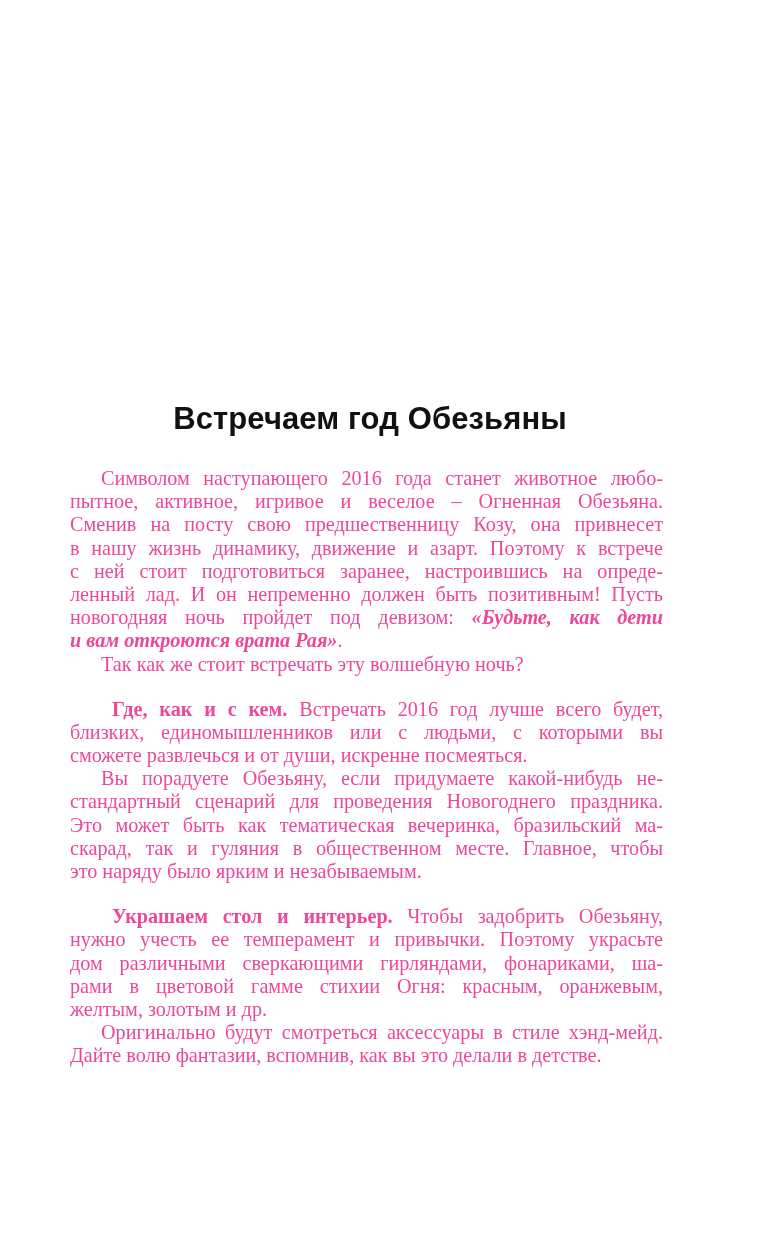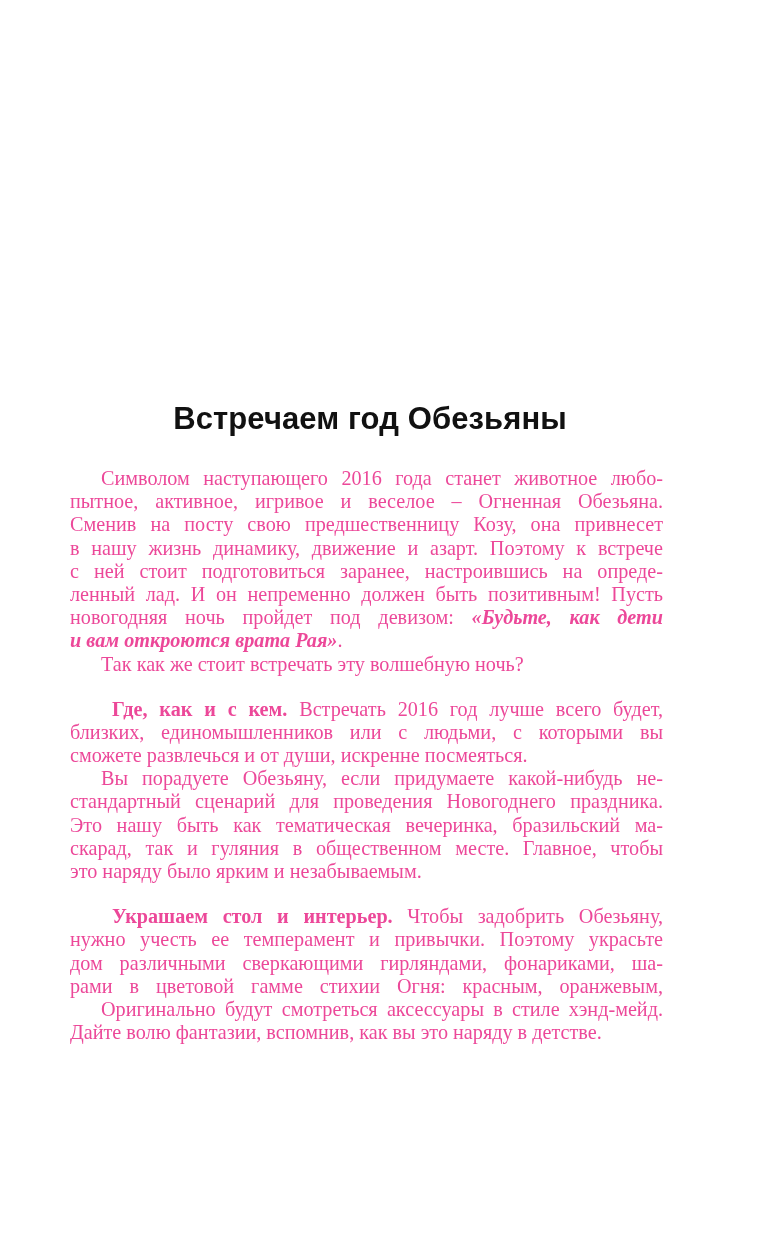--- a/index.html
+++ b/index.html
@@ -81,29 +81,30 @@
 
   <span class="gap"></span>
 
   <div>
     <span class="line indent"><span class="bold">Где, как и с кем.</span> <span>Встречать 2016 год лучше всего будет,</span></span>
     <span class="line">близких, единомышленников или с людьми, с которыми вы</span>
     <span class="line last">сможете развлечься и от души, искренне  посмеяться.</span>
 
     <span class="line indent">Вы порадуете Обезьяну, если придумаете какой-нибудь не-</span>
     <span class="line">стандартный сценарий для проведения Новогоднего праздника.</span>
-    <span class="line">Это нашу быть как тематическая вечеринка, бразильский ма-</span>
+    <span class="line">Это может быть как тематическая вечеринка, бразильский ма-</span>
     <span class="line">скарад, так и гуляния в общественном месте. Главное, чтобы</span>
     <span class="line last">это наряду было ярким и незабываемым.</span>
   </div>
 
   <span class="gap"></span>
 
   <div>
     <span class="line indent"><span class="bold">Украшаем стол и интерьер.</span> <span>Чтобы задобрить Обезьяну,</span></span>
     <span class="line">нужно учесть ее темперамент и привычки. Поэтому украсьте</span>
     <span class="line">дом различными сверкающими гирляндами, фонариками, ша-</span>
     <span class="line">рами в цветовой гамме стихии Огня: красным, оранжевым,</span>
+    <span class="line last">желтым, золотым и др.</span>
 
     <span class="line indent">Оригинально будут смотреться аксессуары в стиле хэнд-мейд.</span>
-    <span class="line last">Дайте волю фантазии, вспомнив, как вы это наряду в детстве.</span>
+    <span class="line last">Дайте волю фантазии, вспомнив, как вы это делали в детстве.</span>
   </div>
 </div>
 
 </body></html>

